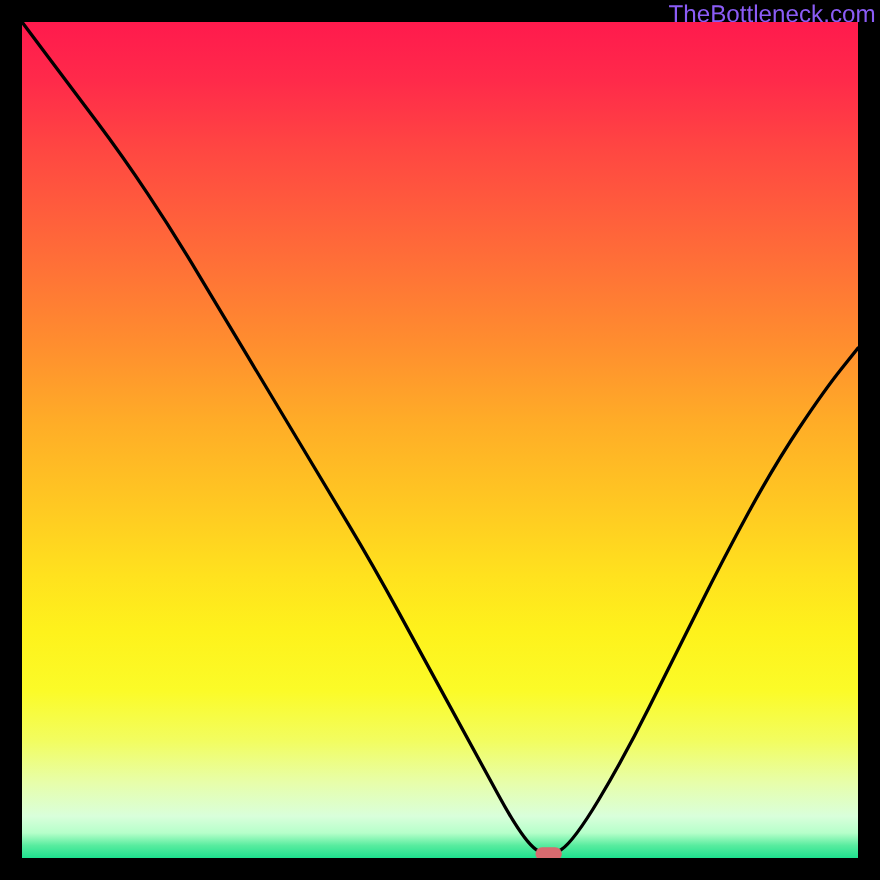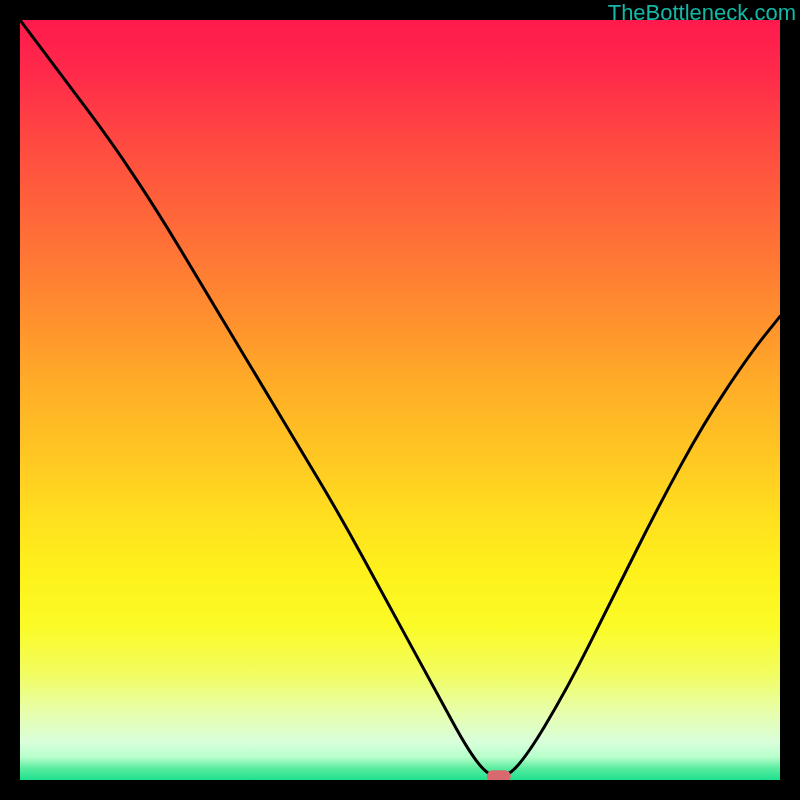--- a/index.html
+++ b/index.html
@@ -45,21 +45,21 @@
     position: absolute;
     left: 0;
     top: 0;
     width: 760px;
     height: 760px;
   }
   .watermark {
     position: absolute;
     top: 0;
     right: 4px;
-    color: #14b8a6;
+    color: #8b5cf6;
     font-family: Arial, Helvetica, sans-serif;
     font-size: 22px;
     font-weight: 400;
     letter-spacing: 0;
     user-select: none;
   }
 </style>
 </head>
 <body>
 

